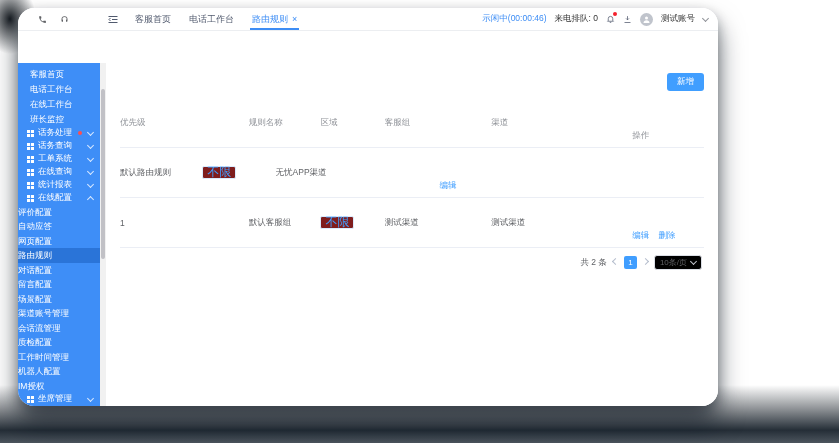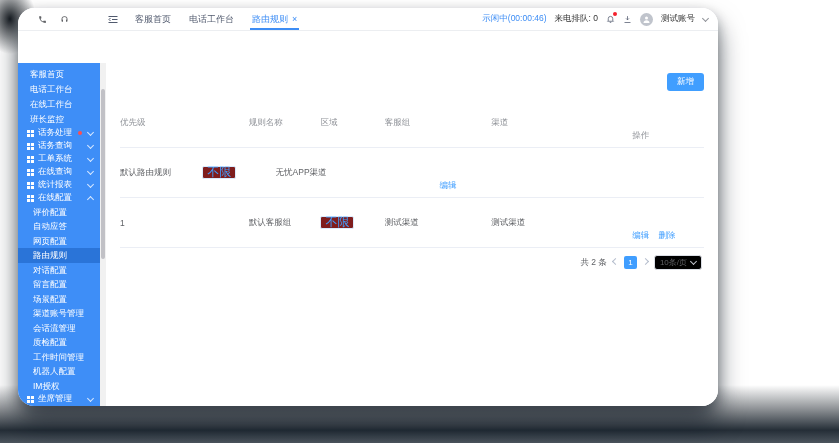--- a/index.html
+++ b/index.html
@@ -46,21 +46,21 @@
   .chev.up{transform:rotate(-135deg);margin-top:2px;}
   .chev.left{transform:rotate(135deg);}
   .chev.right{transform:rotate(-45deg);}
   
   .app-body{flex:1;display:flex;min-height:0;}
   .sidebar{width:82px;flex:0 0 82px;background:#3e8ef7;color:#fff;font-size:8.5px;
     padding-top:4px;overflow:hidden;display:flex;flex-direction:column;}
   .side-item{height:15px;line-height:15px;padding-left:12px;white-space:nowrap;cursor:pointer;}
   .group{height:17px;display:flex;align-items:center;gap:4px;padding:0 7px 0 9px;cursor:pointer;white-space:nowrap;}
   .group .gchev{margin-left:auto;color:#d8e8ff;}
-  .sub-item{height:14.5px;line-height:14.5px;padding-left:15px;white-space:nowrap;cursor:pointer;}
+  .sub-item{height:14.5px;line-height:14.5px;white-space:nowrap;cursor:pointer;}
   .sub-item.active{background:#2a74d8;}
   .red-dot{display:inline-block;width:4px;height:4px;border-radius:50%;background:#ff4d4f;margin-left:2px;vertical-align:5px;}
   .side-scrollbar{width:6px;flex:0 0 6px;background:#f1f1f1;position:relative;}
   .side-scrollbar .thumb{position:absolute;left:1px;top:26px;width:4px;height:170px;background:#c1c1c6;border-radius:2px;}
   
   .main{flex:1;min-width:0;background:#fff;display:flex;flex-direction:column;padding:0 14px;}
   .toolbar{display:flex;justify-content:flex-end;padding:10px 0 7px;}
   .btn-add{background:#409eff;color:#fff;border:none;border-radius:3px;font-size:8.5px;
     padding:3px 10px;cursor:pointer;font-family:inherit;}
   .thead,.trow{display:flex;align-items:center;font-size:8.5px;}

